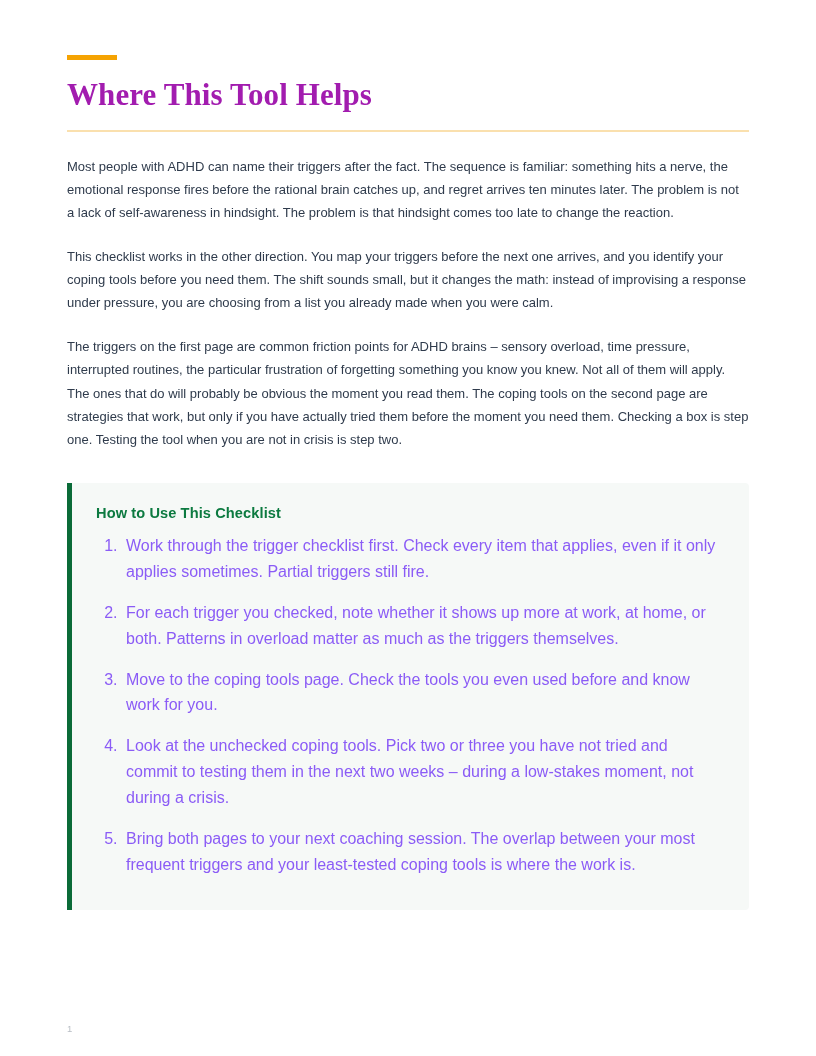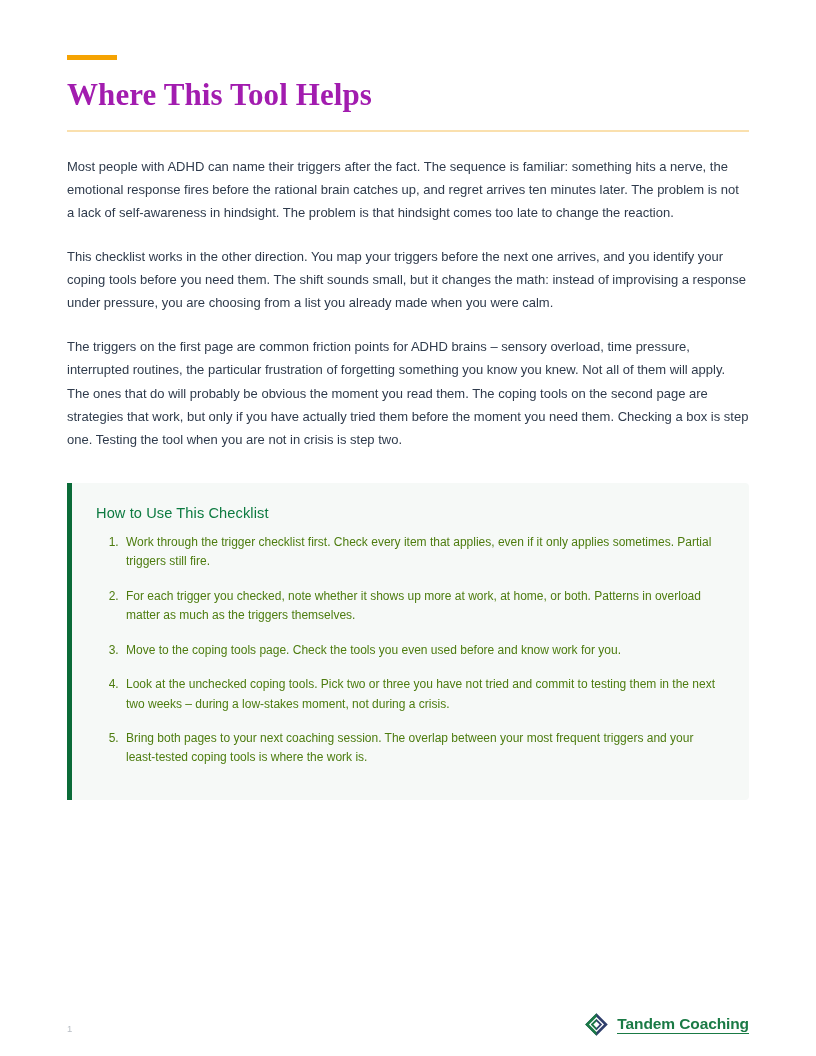--- a/index.html
+++ b/index.html
@@ -78,36 +78,36 @@
     background: #F6F9F7;
     border-left: 5px solid #0A6B38;
     border-radius: 0 4px 4px 0;
     padding: 22px 28px 24px 24px;
     box-sizing: border-box;
     width: 682px;
   }
 
   .callout-title {
     font-size: 14.6px;
-    font-weight: normal;
+    font-weight: bold;
     color: #0C7A40;
     margin: 0 0 12px 0;
     letter-spacing: 0.1px;
   }
 
   .callout-list {
     margin: 0;
     padding-left: 26px;
     list-style-type: decimal;
   }
 
   .callout-list li {
-    font-size: 12px;
+    font-size: 16px;
     line-height: 1.62;
-    color: #4d7c0f;
+    color: #8b5cf6;
     margin-bottom: 15px;
     padding-left: 4px;
   }
 
   .callout-list li:last-child {
     margin-bottom: 8px;
   }
 
   
   .footer {
@@ -180,29 +180,16 @@
         <li>Bring both pages to your next coaching session. The overlap between your most frequent triggers and your least-tested coping tools is where the work is.</li>
       </ol>
     </div>
 
   </div>
 
   <div class="footer">
 
     <div class="page-number">1</div>
 
-    <div class="brand">
-      <span class="brand-mark-wrap">
-        <svg class="brand-mark" viewBox="0 0 40 40" xmlns="http://www.w3.org/2000/svg">
-          <polygon points="20,2 38,20 20,38 2,20" fill="#2E3E6B"></polygon>
-          <polygon points="20,2 2,20 20,38" fill="#1A7A45"></polygon>
-          <polygon points="20,8 32,20 20,32 8,20" fill="#FFFFFF"></polygon>
-          <polygon points="20,11 29,20 20,29 11,20" fill="#2E3E6B"></polygon>
-          <polygon points="20,11 11,20 20,29" fill="#1A7A45"></polygon>
-          <polygon points="20,15 25,20 20,25 15,20" fill="#FFFFFF"></polygon>
-        </svg>
-      </span>
-      <span class="brand-name">Tandem Coaching</span>
-    </div>
 
   </div>
 
 </div>
 
 </body></html>

